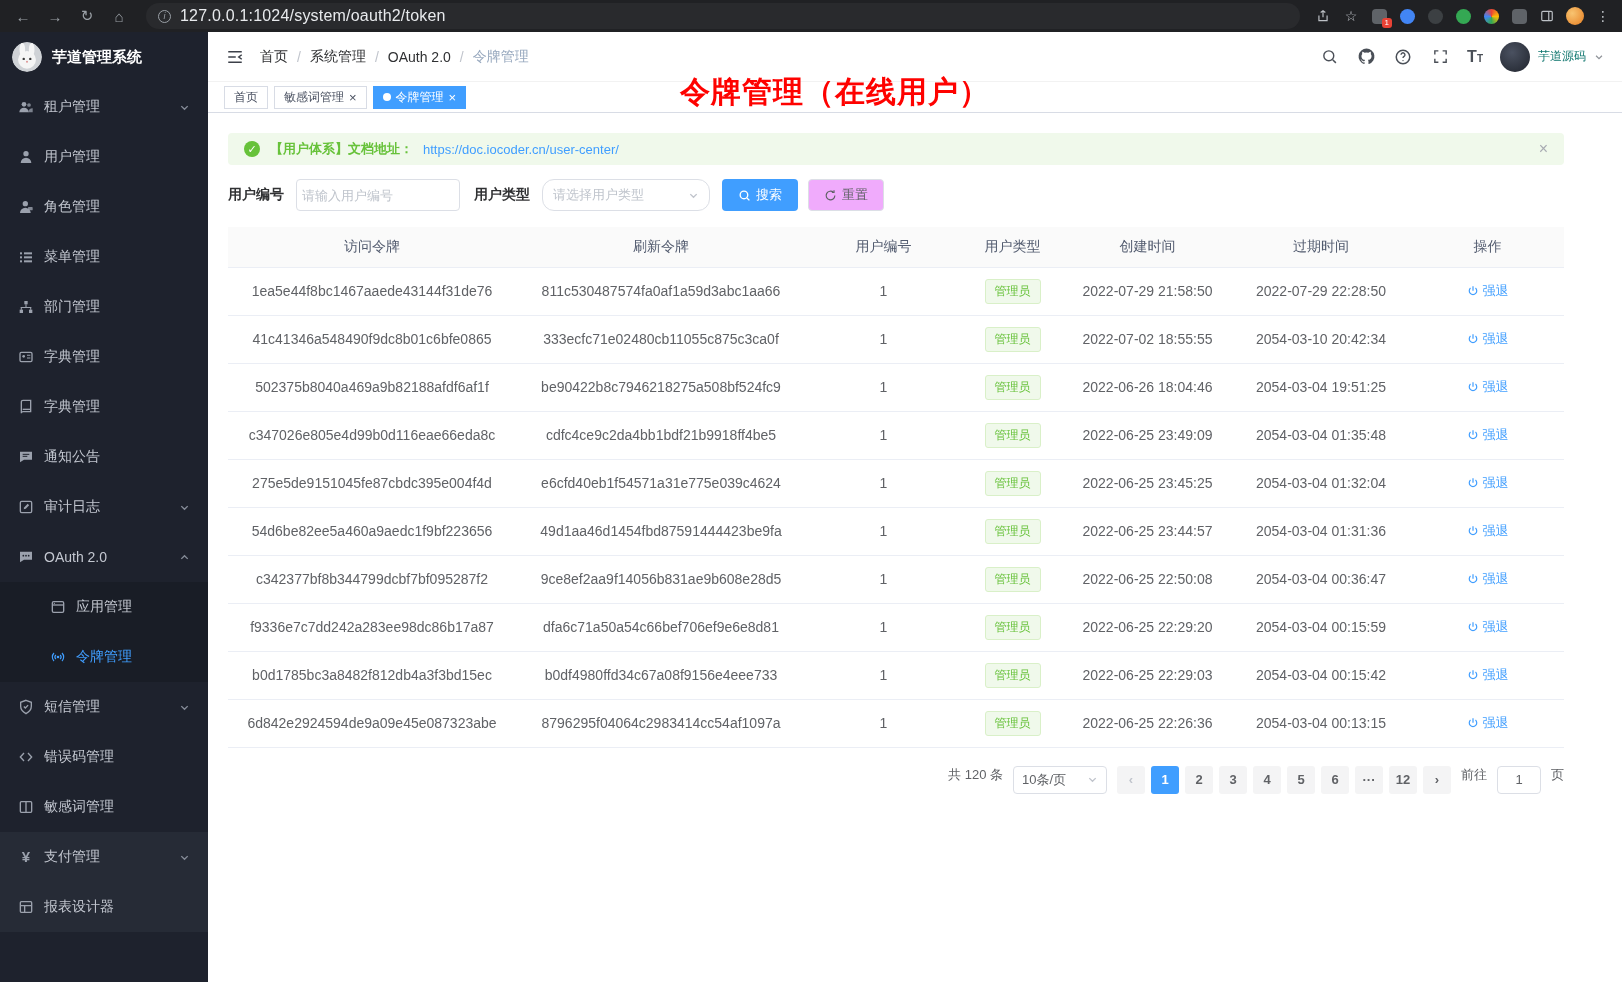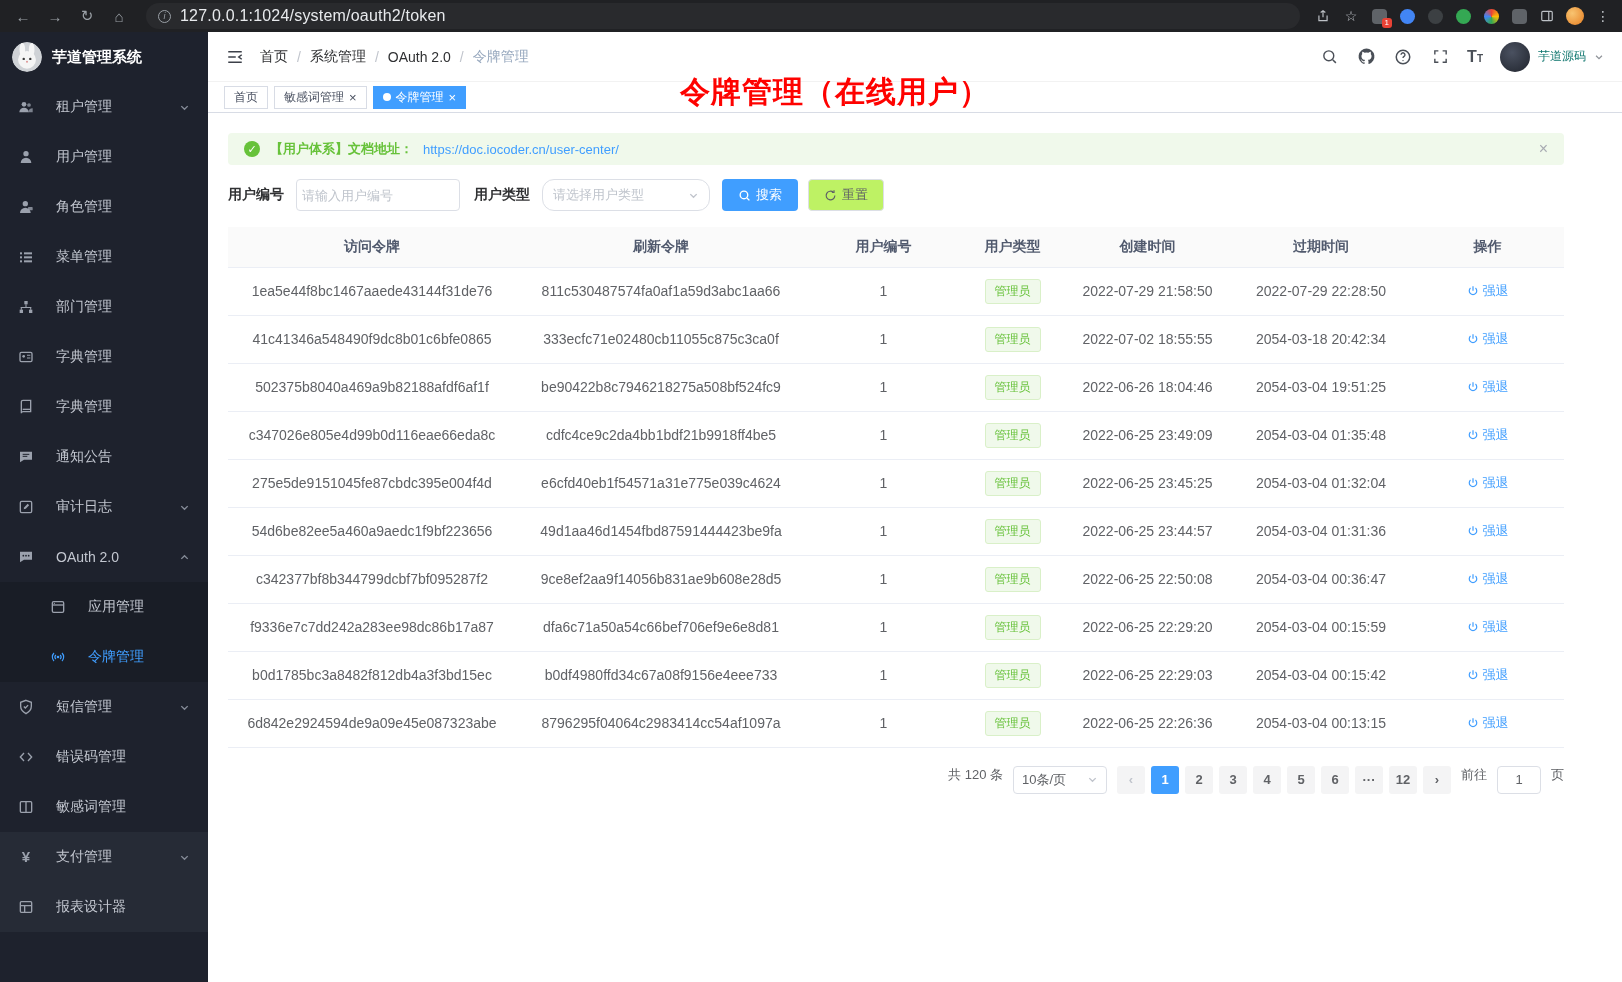--- a/index.html
+++ b/index.html
@@ -23,21 +23,21 @@
   
   .app{display:flex;height:950px}
   .main{flex:1;position:relative;background:#fff}
 
   
   .sidebar{width:208px;background:#1e222d;flex:none;display:flex;flex-direction:column}
   .logo-row{height:50px;display:flex;align-items:center;gap:10px;padding:0 12px;cursor:pointer}
   .logo-avatar{width:30px;height:30px;border-radius:50%;overflow:hidden;flex:none}
   .logo-title{color:#fff;font-size:15px;font-weight:700;white-space:nowrap}
   .menu{flex:1;overflow:hidden}
-  .menu-item{height:50px;display:flex;align-items:center;gap:22px;padding:0 18px;color:#c3c7d0;font-size:14px;cursor:pointer;white-space:nowrap}
+  .menu-item{height:50px;display:flex;align-items:center;gap:10px;padding:0 18px;color:#c3c7d0;font-size:14px;cursor:pointer;white-space:nowrap}
   .menu-item .mi{width:16px;height:16px;flex:none;color:#9ba1ad}
   .mi-text{font-size:15px;font-weight:700;line-height:16px;text-align:center;color:#9ba1ad}
   .menu-item.sub{padding-left:50px;background:#191d26}
   .menu-item.active{color:#409eff}
   .menu-item.active .mi{color:#409eff}
   .menu-item.light{background:#262b36}
   .chev{margin-left:auto;color:#868c98;flex:none}
 
   
   .header{height:50px;display:flex;align-items:center;gap:16px;padding:0 18px;border-bottom:1px solid #f2f2f2}
@@ -73,24 +73,24 @@
   .alert-link{font-size:13px;color:#409eff;text-decoration:none;cursor:pointer}
   .alert-close{margin-left:auto;color:#a8abb2;font-size:16px;cursor:pointer}
 
   .filter{display:flex;align-items:center;margin-top:14px;font-size:14px}
   .flabel{font-weight:700;color:#303133;margin-right:12px}
   .finput{width:164px;height:32px;border:1px solid #dcdfe6;border-radius:4px;padding:0 5px;font-size:13px;color:#606266;outline:none;margin-right:14px}
   .finput::placeholder{color:#bfc4cc}
   .fselect{width:168px;height:32px;border:1px solid #dcdfe6;border-radius:12px;display:flex;align-items:center;justify-content:space-between;padding:0 10px;color:#bfc4cc;font-size:13px;cursor:pointer;margin-right:12px}
   .btn{height:32px;border-radius:4px;display:inline-flex;align-items:center;gap:5px;padding:0 15px;font-size:13px;cursor:pointer;border:1px solid transparent;font-family:inherit}
   .btn-primary{background:#409eff;color:#fff}
-  .btn-plain{background:#bef264;border-color:#dcdfe6;color:#606266;margin-left:10px}
+  .btn-plain{background:#f0abfc;border-color:#dcdfe6;color:#606266;margin-left:10px}
 
   .dtable{margin-top:16px;width:1336px;border-collapse:collapse;table-layout:fixed;font-size:14px;color:#606266}
-  .dtable th{height:40px;background:#fafafa;font-weight:700;color:#515a6e;border-bottom:1px solid #ebeef5;text-align:center}
+  .dtable th{height:40px;background:#fafafa;font-weight:400;color:#515a6e;border-bottom:1px solid #ebeef5;text-align:center}
   .dtable td{height:48px;text-align:center;border-bottom:1px solid #ebeef5;overflow:hidden;white-space:nowrap}
   .tag-success{display:inline-block;padding:3px 9px;background:#f0f9eb;border:1px solid #d9f0c8;border-radius:3px;color:#67c23a;font-size:12px}
   .force-btn{color:#409eff;display:inline-flex;align-items:center;gap:4px;font-size:13px;cursor:pointer;text-decoration:none}
 
   .pager{margin-top:18px;width:1336px;display:flex;align-items:flex-start;justify-content:flex-end;gap:10px;font-size:13px;color:#606266}
   .psel{width:94px;height:28px;border:1px solid #dcdfe6;border-radius:4px;display:flex;align-items:center;justify-content:space-between;padding:0 8px;cursor:pointer}
   .pages{display:flex;align-items:center;gap:6px}
   .pbtn{min-width:28px;height:28px;border-radius:3px;background:#f4f4f5;color:#606266;display:flex;align-items:center;justify-content:center;font-size:13px;font-weight:600;cursor:pointer;padding:0 4px}
   .pbtn.active{background:#409eff;color:#fff}
   .pbtn.disabled{color:#c0c4cc;cursor:default}
@@ -475,21 +475,21 @@
                   </svg>
                   <span>强退</span>
                 </a></td>
           </tr>
           <tr>
             <td>41c41346a548490f9dc8b01c6bfe0865</td>
             <td>333ecfc71e02480cb11055c875c3ca0f</td>
             <td>1</td>
             <td><span class="tag-success">管理员</span></td>
             <td>2022-07-02 18:55:55</td>
-            <td>2054-03-18 20:42:34</td>
+            <td>2054-03-10 20:42:34</td>
             <td><a class="force-btn">
                   <svg width="12" height="12" viewBox="0 0 24 24" fill="none" stroke="currentColor" stroke-width="2.4">
                     <path d="M12 2.5v9"></path>
                     <path d="M7 6a7.5 7.5 0 1 0 10 0"></path>
                   </svg>
                   <span>强退</span>
                 </a></td>
           </tr>
           <tr>
             <td>502375b8040a469a9b82188afdf6af1f</td>

